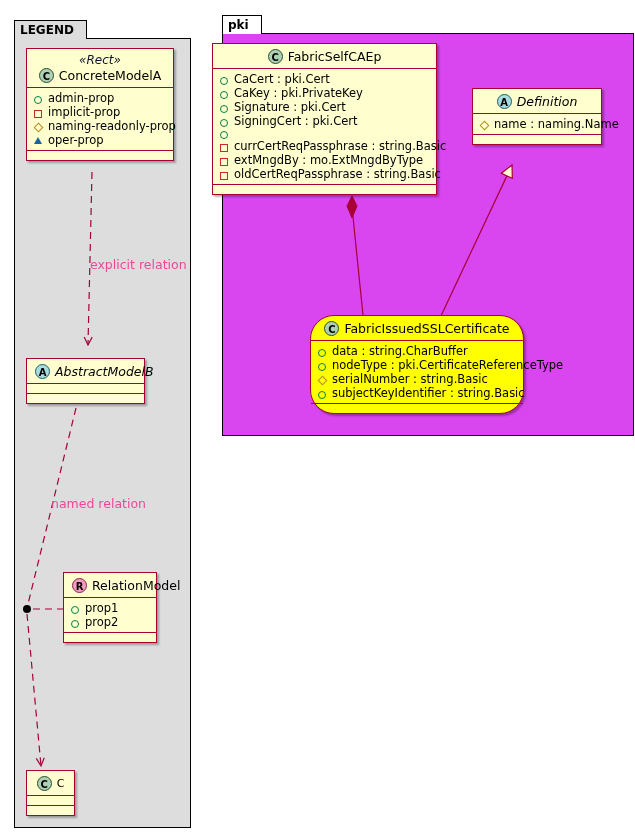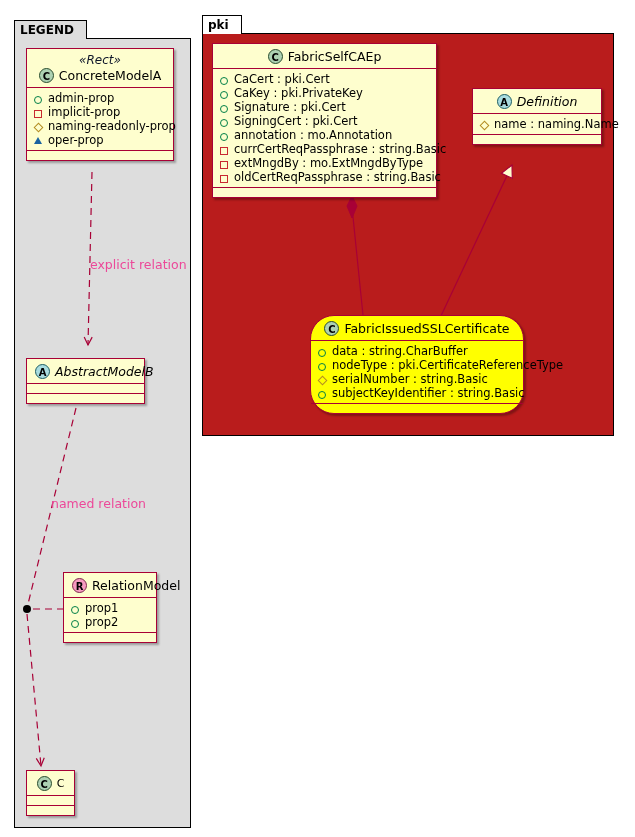--- a/index.html
+++ b/index.html
@@ -30,21 +30,22 @@
   
   .pkg {
     position: absolute;
     border: 1px solid #000000;
     box-sizing: border-box;
   }
   .pkg-legend {
     background: #DDDDDD;
   }
   .pkg-pki {
-    background: #b91c1c;
+    background: #d946ef;
+    margin-left: 20px;
   }
   .pkg-tab {
     position: absolute;
     left: -1px;
     top: -19px;
     height: 19px;
     border: 1px solid #000000;
     border-bottom: none;
     box-sizing: border-box;
     padding: 1px 12px 0 5px;
@@ -313,21 +314,20 @@
       <div class="attr">
         <span class="vis vis-public"></span>
         <span>Signature : pki.Cert</span>
       </div>
       <div class="attr">
         <span class="vis vis-public"></span>
         <span>SigningCert : pki.Cert</span>
       </div>
       <div class="attr">
         <span class="vis vis-public"></span>
-        <span>annotation : mo.Annotation</span>
       </div>
       <div class="attr">
         <span class="vis vis-private"></span>
         <span>currCertReqPassphrase : string.Basic</span>
       </div>
       <div class="attr">
         <span class="vis vis-private"></span>
         <span>extMngdBy : mo.ExtMngdByType</span>
       </div>
       <div class="attr">

